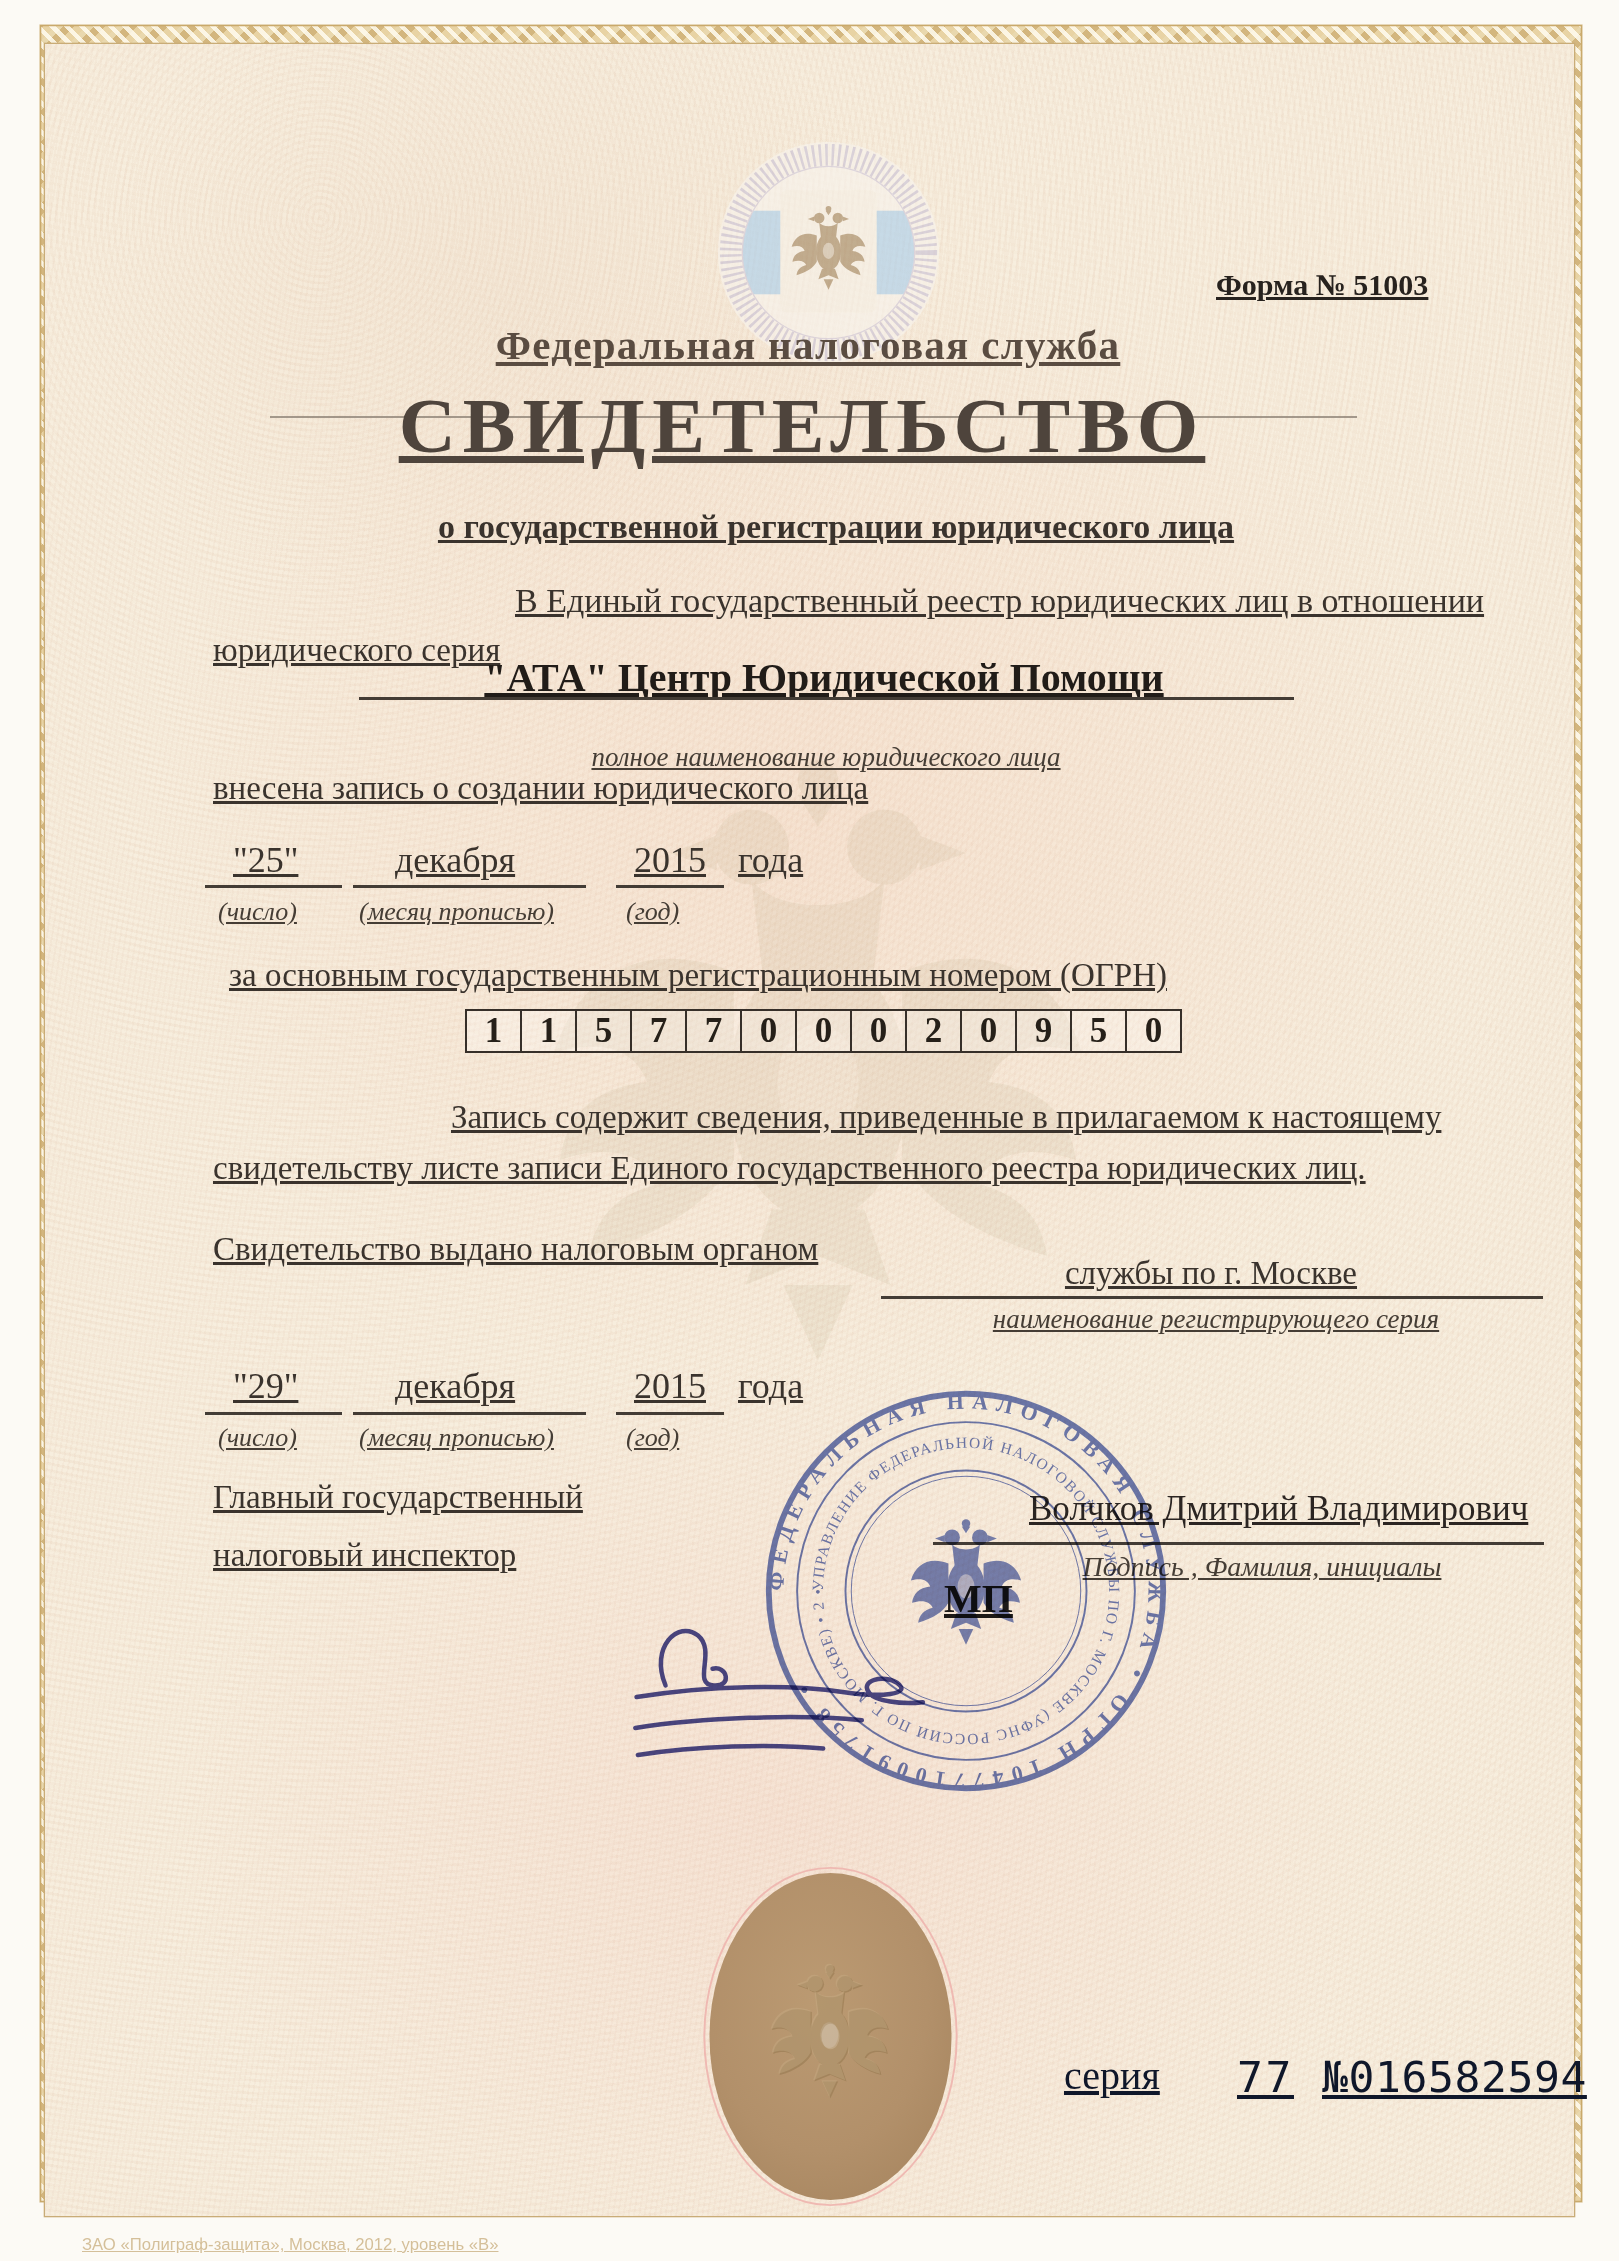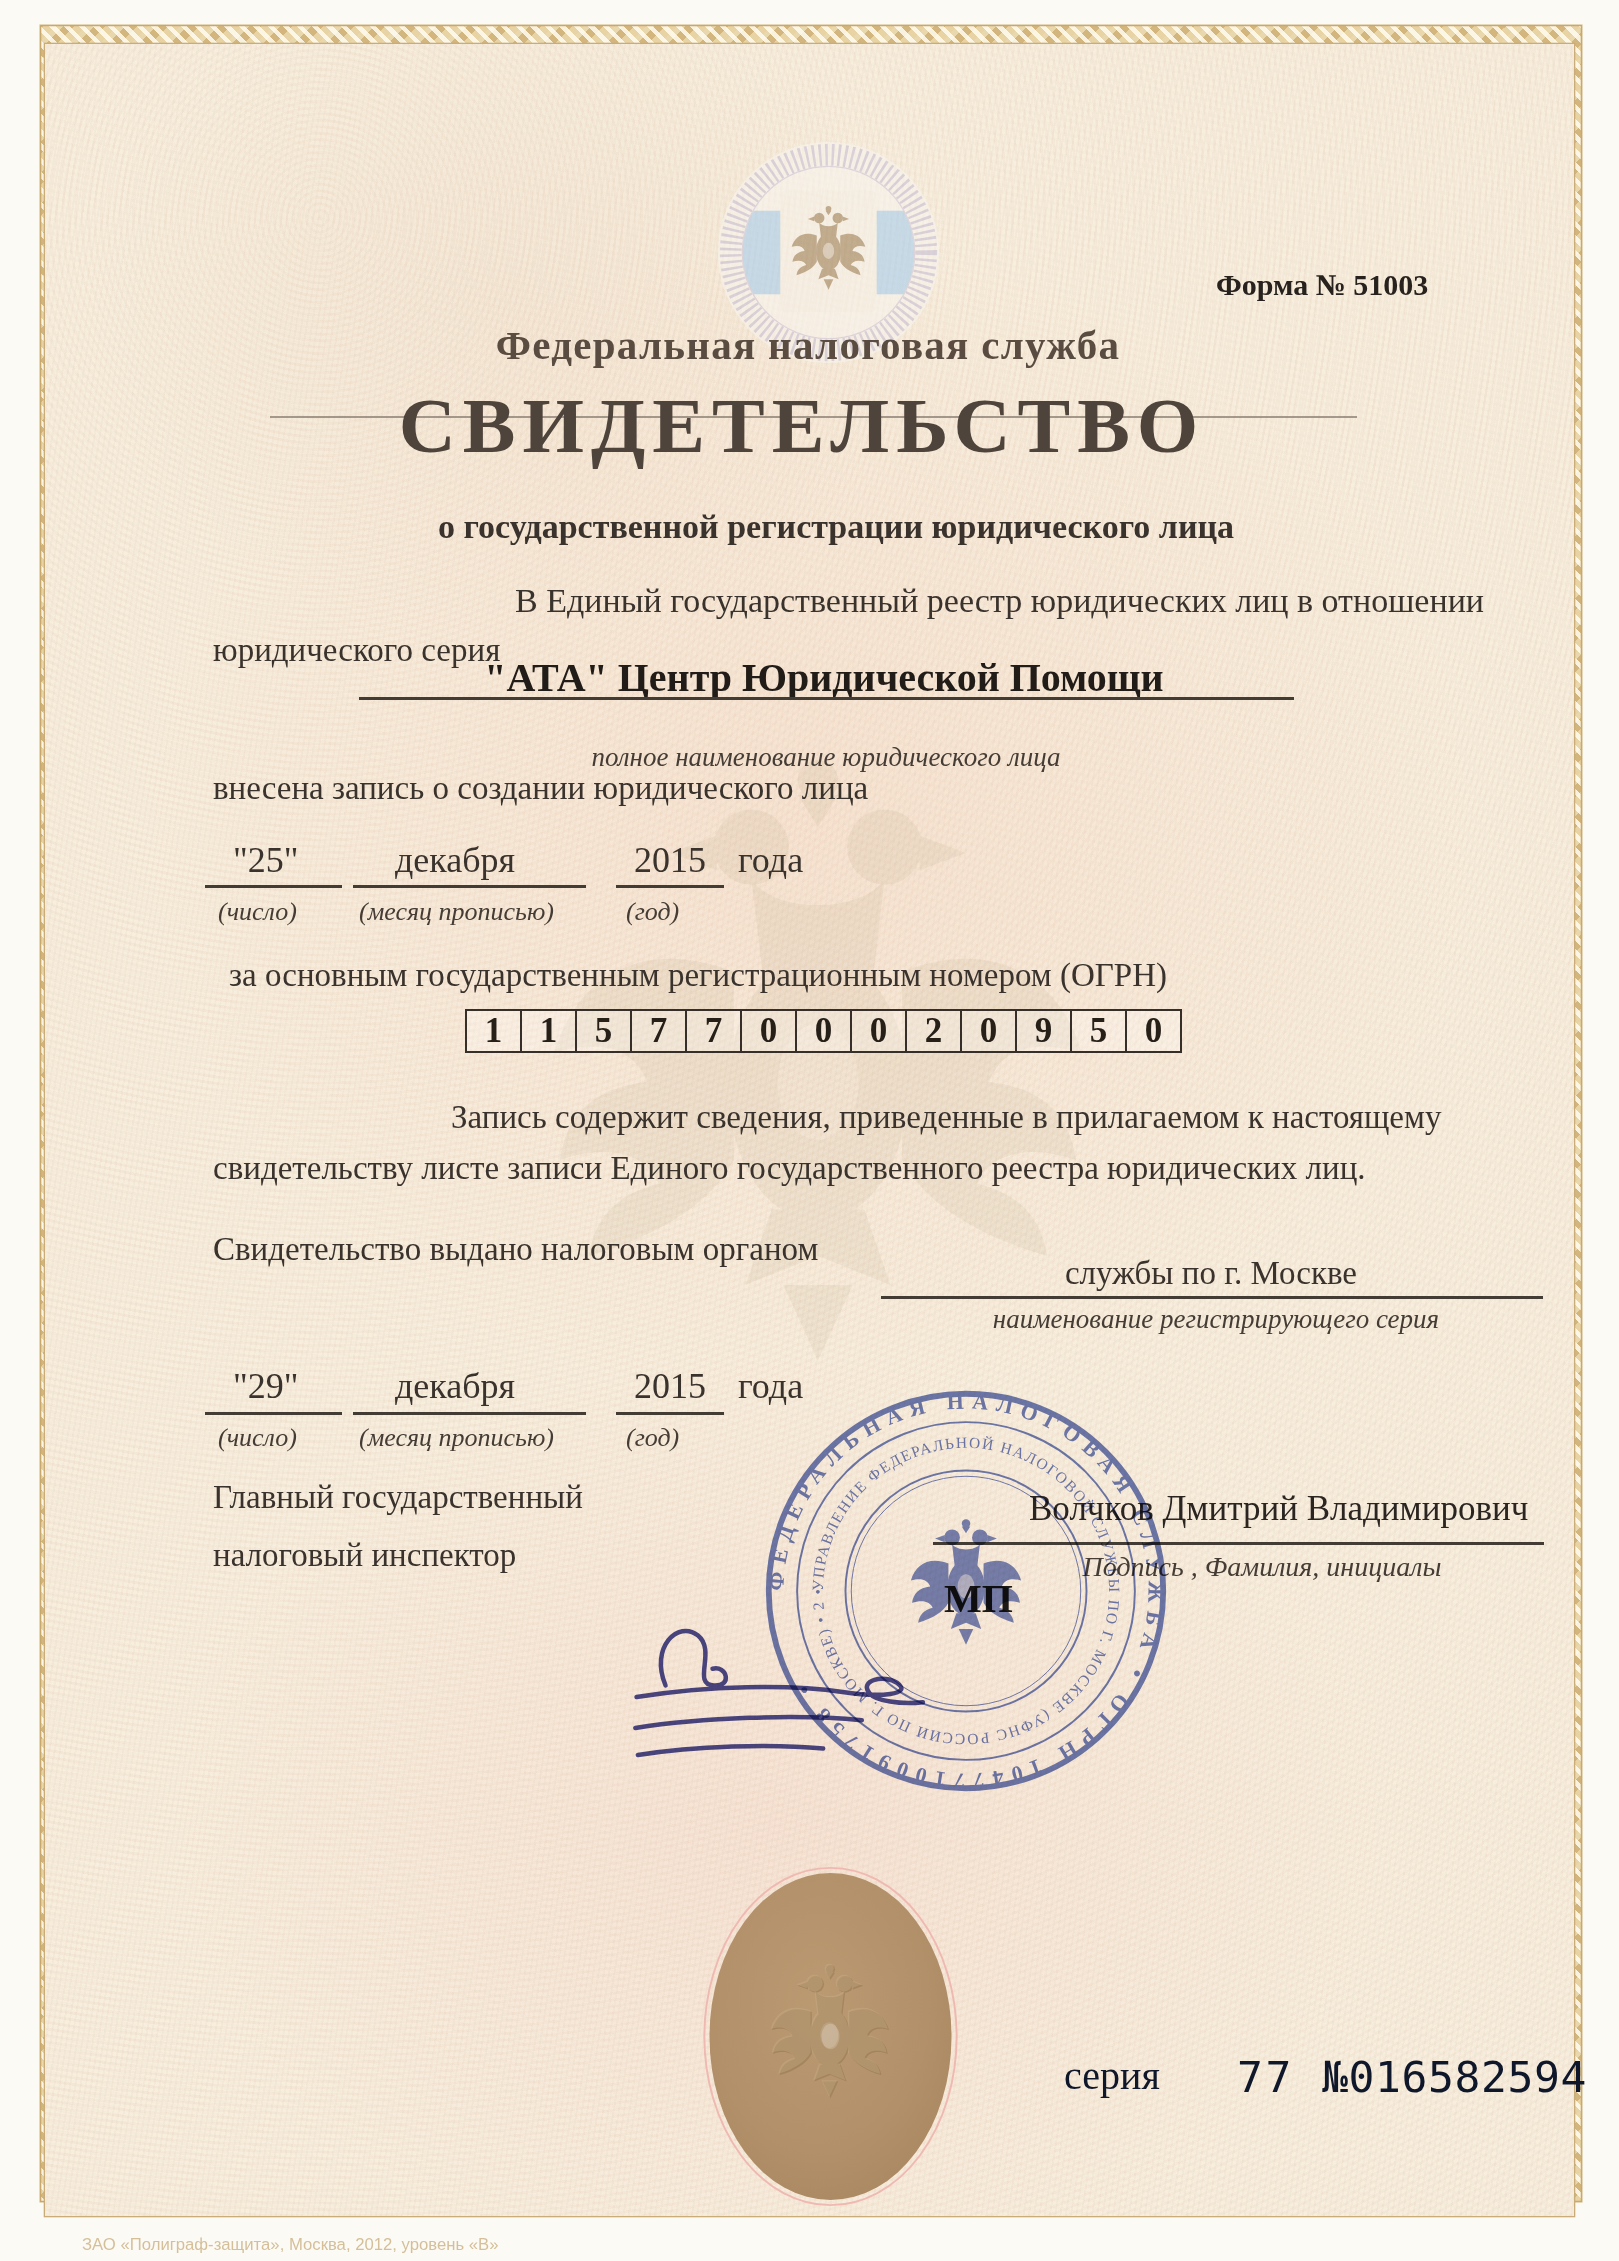--- a/index.html
+++ b/index.html
@@ -25,21 +25,21 @@
     box-shadow: 0 0 0 1.3px #c9ac77;
     background:
       radial-gradient(ellipse 62% 38% at 50% 36%, rgba(242,182,158,.20), rgba(242,182,158,0) 70%),
       radial-gradient(ellipse 55% 30% at 48% 82%, rgba(240,168,160,.16), rgba(240,168,160,0) 72%),
       radial-gradient(ellipse 40% 22% at 30% 12%, rgba(215,170,140,.10), rgba(215,170,140,0) 70%),
       repeating-radial-gradient(circle at 18% 8%, rgba(205,148,118,.055) 0 2.6px, rgba(205,148,118,0) 2.6px 6.4px),
       repeating-linear-gradient(99deg, rgba(196,140,112,.05) 0 1.9px, rgba(196,140,112,0) 1.9px 5.2px),
       repeating-linear-gradient(12deg, rgba(222,196,160,.06) 0 3.2px, rgba(222,196,160,0) 3.2px 7px),
       #f7eede;
   }
-  .txt{position:absolute;white-space:nowrap;}
+  .txt{position:absolute;white-space:nowrap;text-decoration:underline;}
   .b{font-weight:bold;}
   .center{transform:translateX(-50%);}
   .rule{position:absolute;background:#8f8377;height:1.9px;}
   .rule.dark{background:#433c35;height:2.6px;}
   .cap{font-style:italic;font-size:26px;color:#453d35;}
 
   
   .emblem{position:absolute;left:716px;top:140px;opacity:.62;}
   
   .watermark{position:absolute;left:528px;top:728px;opacity:.065;}

